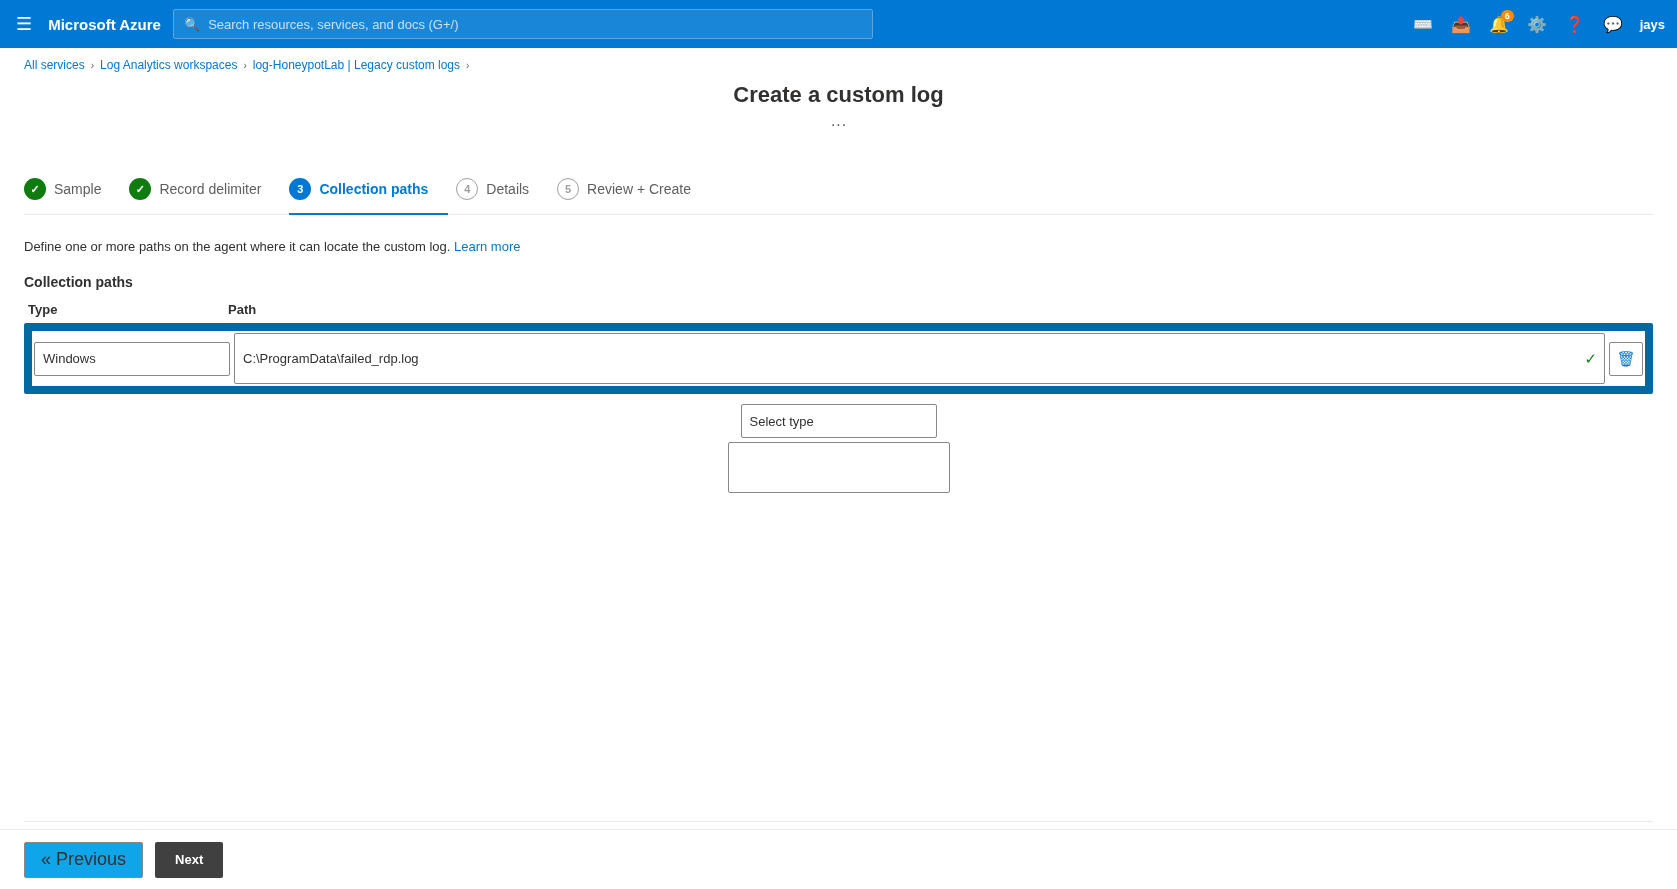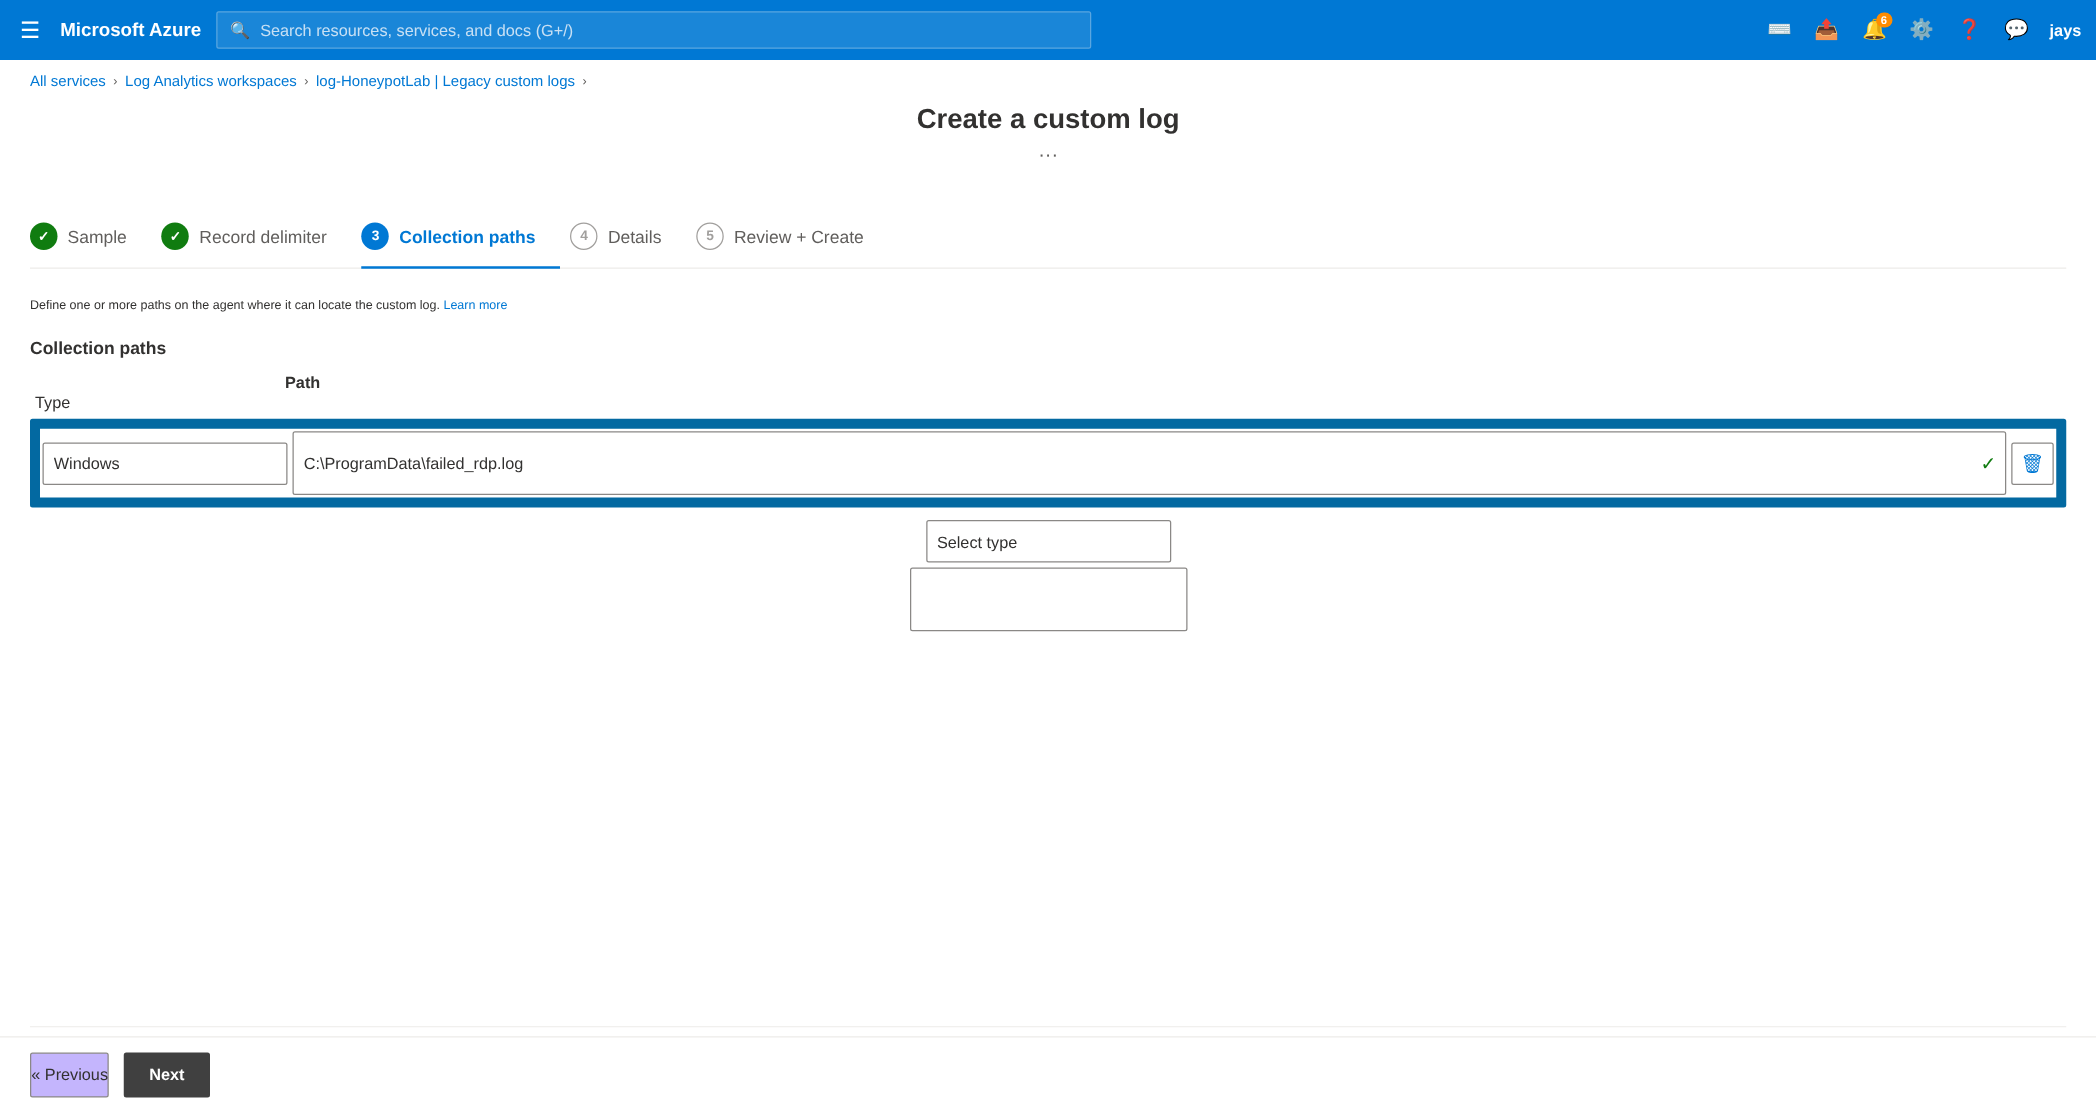--- a/index.html
+++ b/index.html
@@ -171,44 +171,43 @@
       color: #fff;
     }
     .step-circle.inactive {
       border: 1.5px solid #a19f9d;
       color: #a19f9d;
       background: #fff;
     }
 
     
     .step-description {
-      font-size: 10px;
+      font-size: 13px;
       color: #323130;
       margin-bottom: 20px;
     }
     .step-description a { color: #0078d4; text-decoration: none; }
 
     
     .section-title {
       font-size: 14px;
       font-weight: 600;
       margin-bottom: 12px;
     }
     .col-headers {
       display: flex;
       gap: 0;
       margin-bottom: 6px;
     }
     .col-header-type {
       width: 200px;
       font-size: 13px;
-      font-weight: 400;
+      font-weight: 700;
       color: #323130;
       padding-left: 4px;
-      margin-top: 16px;
     }
     .col-header-path {
       font-size: 13px;
       font-weight: 600;
       color: #323130;
       padding-left: 4px;
     }
 
     
     .path-row {
@@ -299,26 +298,26 @@
       height: 60px;
       background: #fff;
       border-top: 1px solid #edebe9;
       display: flex;
       align-items: center;
       padding: 0 24px;
       gap: 12px;
     }
     .btn-prev {
       height: 36px;
-      padding: 0 0;
+      padding: 0 16px;
       border: 1px solid #8a8886;
       border-radius: 2px;
-      background: #c4b5fd;
-      color: #323130;
-      font-size: 13px;
+      background: #0ea5e9;
+      color: #323130;
+      font-size: 18px;
       cursor: pointer;
       display: flex;
       align-items: center;
       gap: 6px;
     }
     .btn-next {
       height: 36px;
       padding: 0 20px;
       border: none;
       border-radius: 2px;

